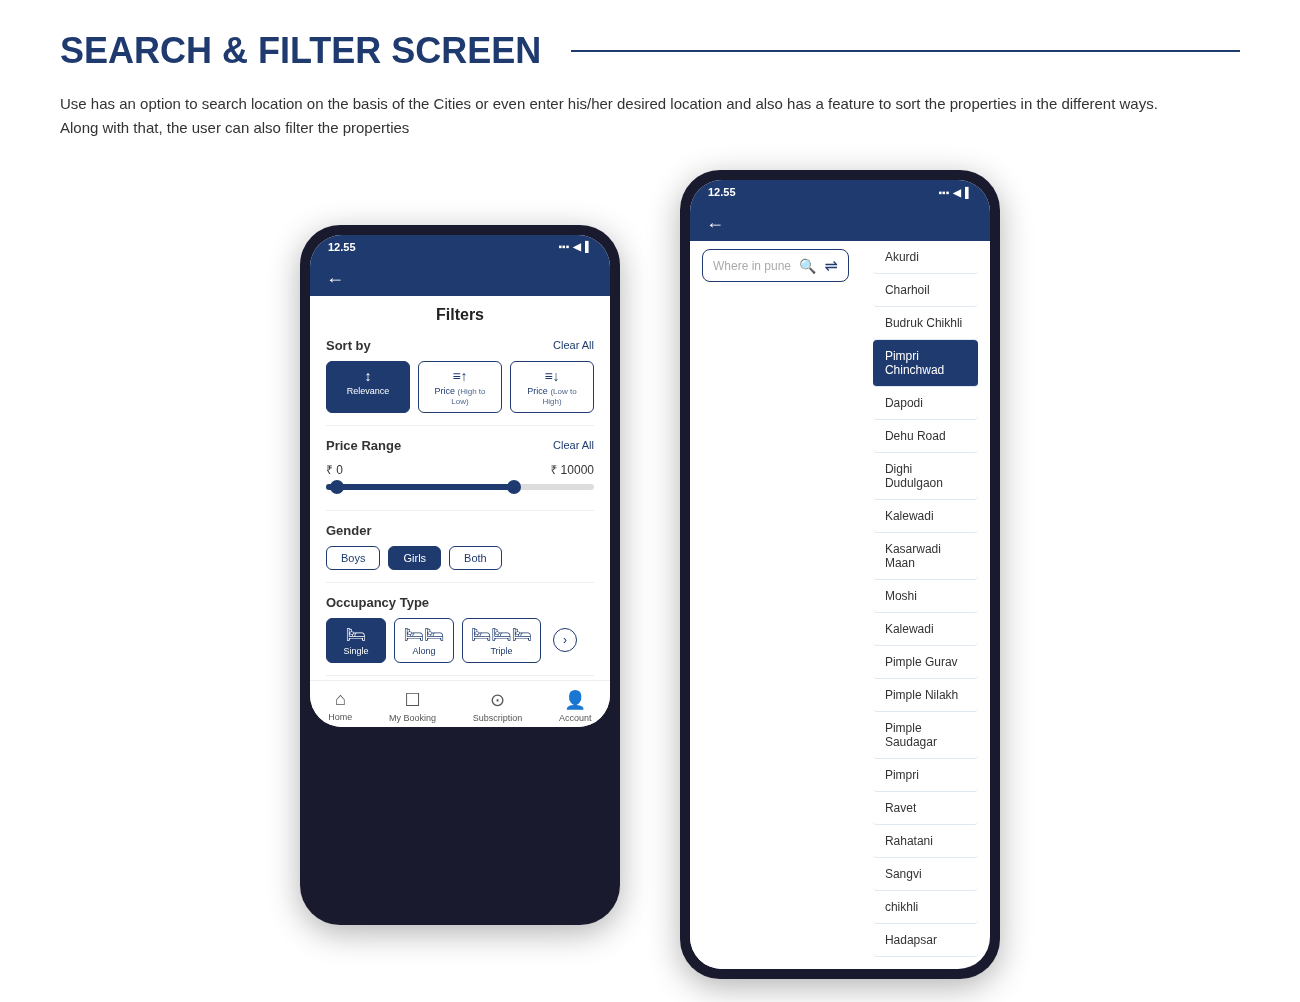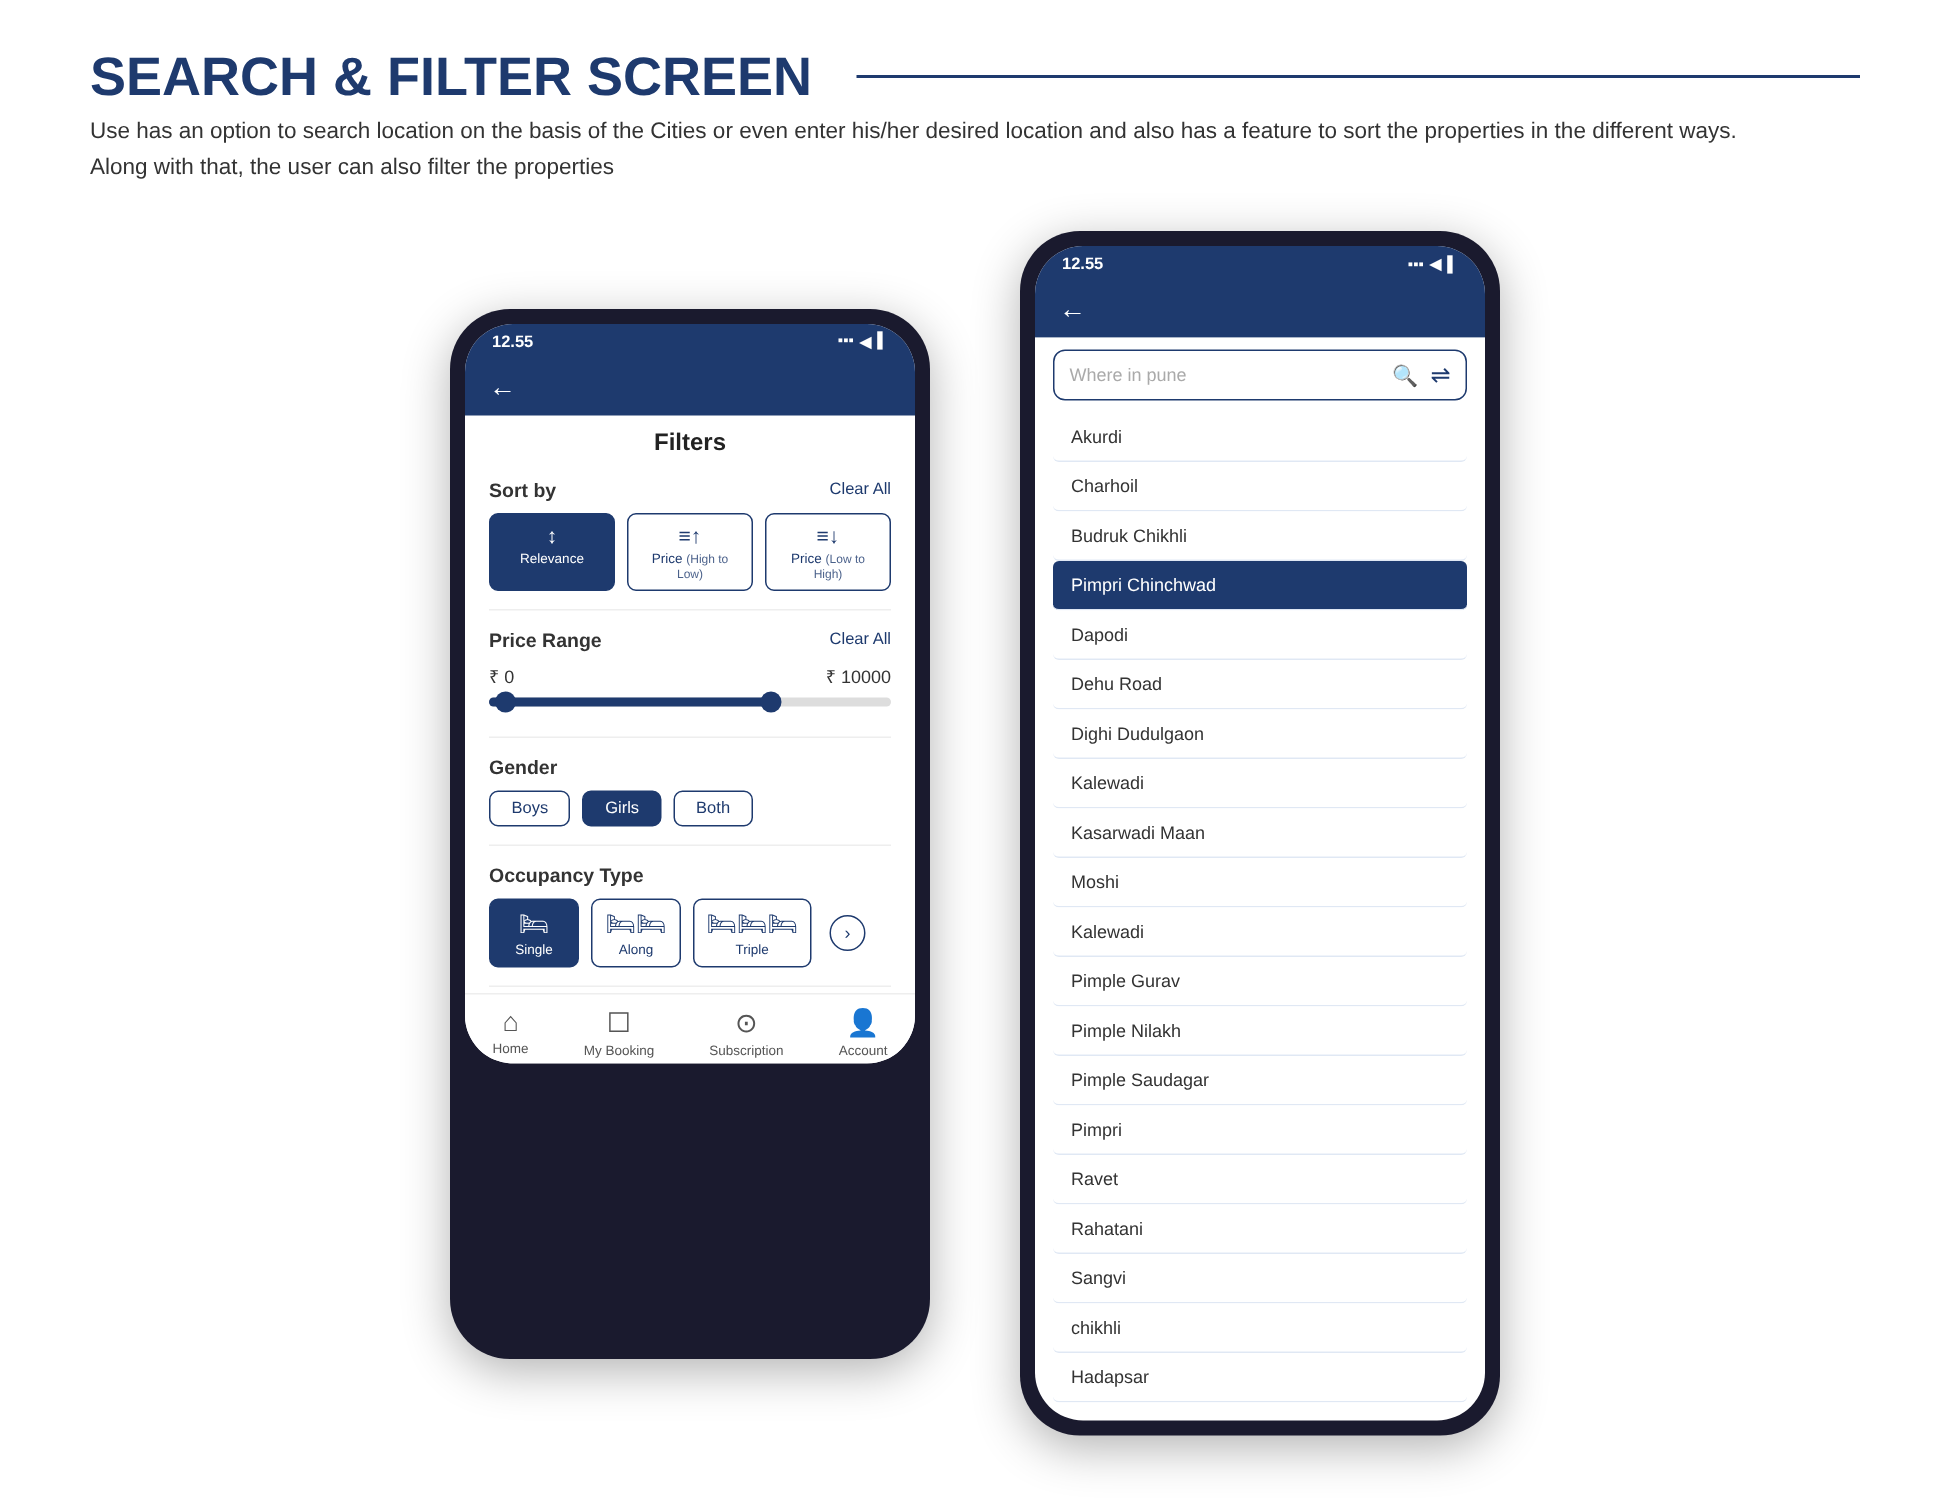--- a/index.html
+++ b/index.html
@@ -8,21 +8,21 @@
       background: #fff;
       width: 1300px;
       min-height: 1002px;
       padding: 30px 60px;
     }
 
     .page-header {
       display: flex;
       align-items: center;
       gap: 30px;
-      margin-bottom: 4px;
+      margin-bottom: 20px;
     }
 
     .page-title {
       font-size: 36px;
       font-weight: 700;
       color: #1e3a6e;
       white-space: nowrap;
     }
 
     .title-line {
@@ -333,21 +333,21 @@
     }
 
     .nav-icon {
       font-size: 18px;
     }
 
     
     .search-screen {
       flex: 1;
       display: flex;
-      flex-direction: column;
+      flex-direction: row;
       overflow: hidden;
     }
 
     .search-bar-container {
       padding: 8px 12px;
       background: #fff;
     }
 
     .search-bar {
       display: flex;

